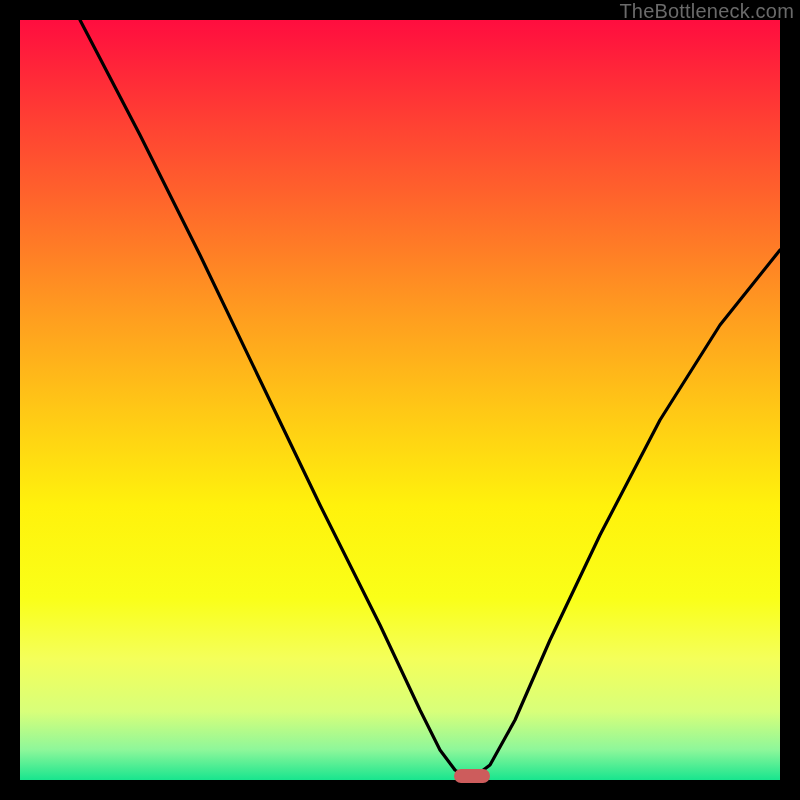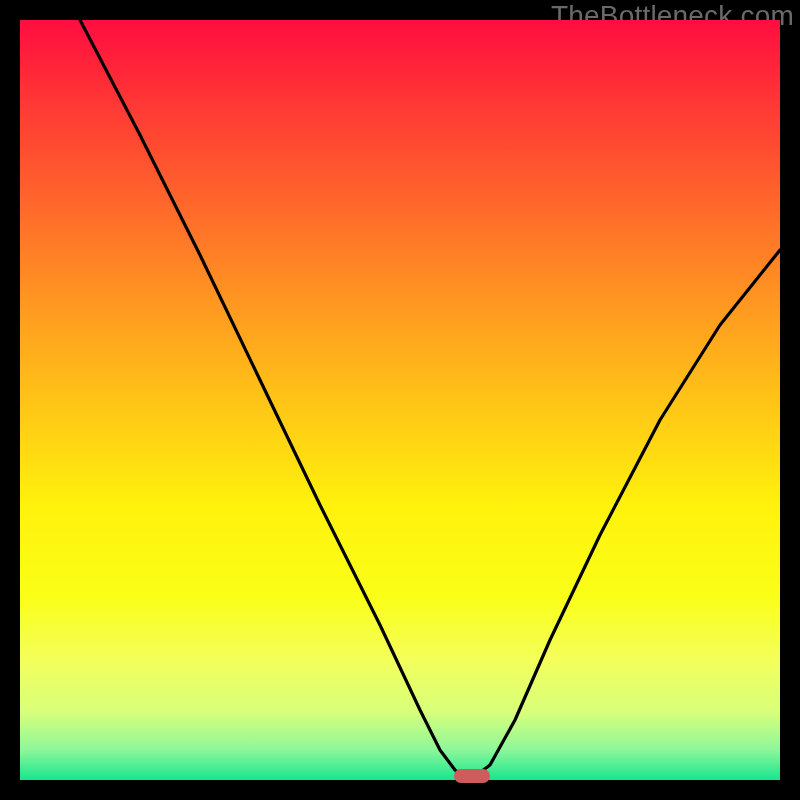--- a/index.html
+++ b/index.html
@@ -47,21 +47,21 @@
   .marker {
     position: absolute;
     border-radius: 999px;
     background: #cd5c5c;
   }
   .watermark {
     position: absolute;
     top: 0px;
     right: 6px;
     color: #6a6a6a;
-    font-size: 28px;
+    font-size: 20px;
     font-weight: 500;
     letter-spacing: 0.2px;
   }
 </style>
 </head>
 <body>
 
 <div class="frame">
   <div class="watermark">TheBottleneck.com</div>
   <div class="plot-area">

